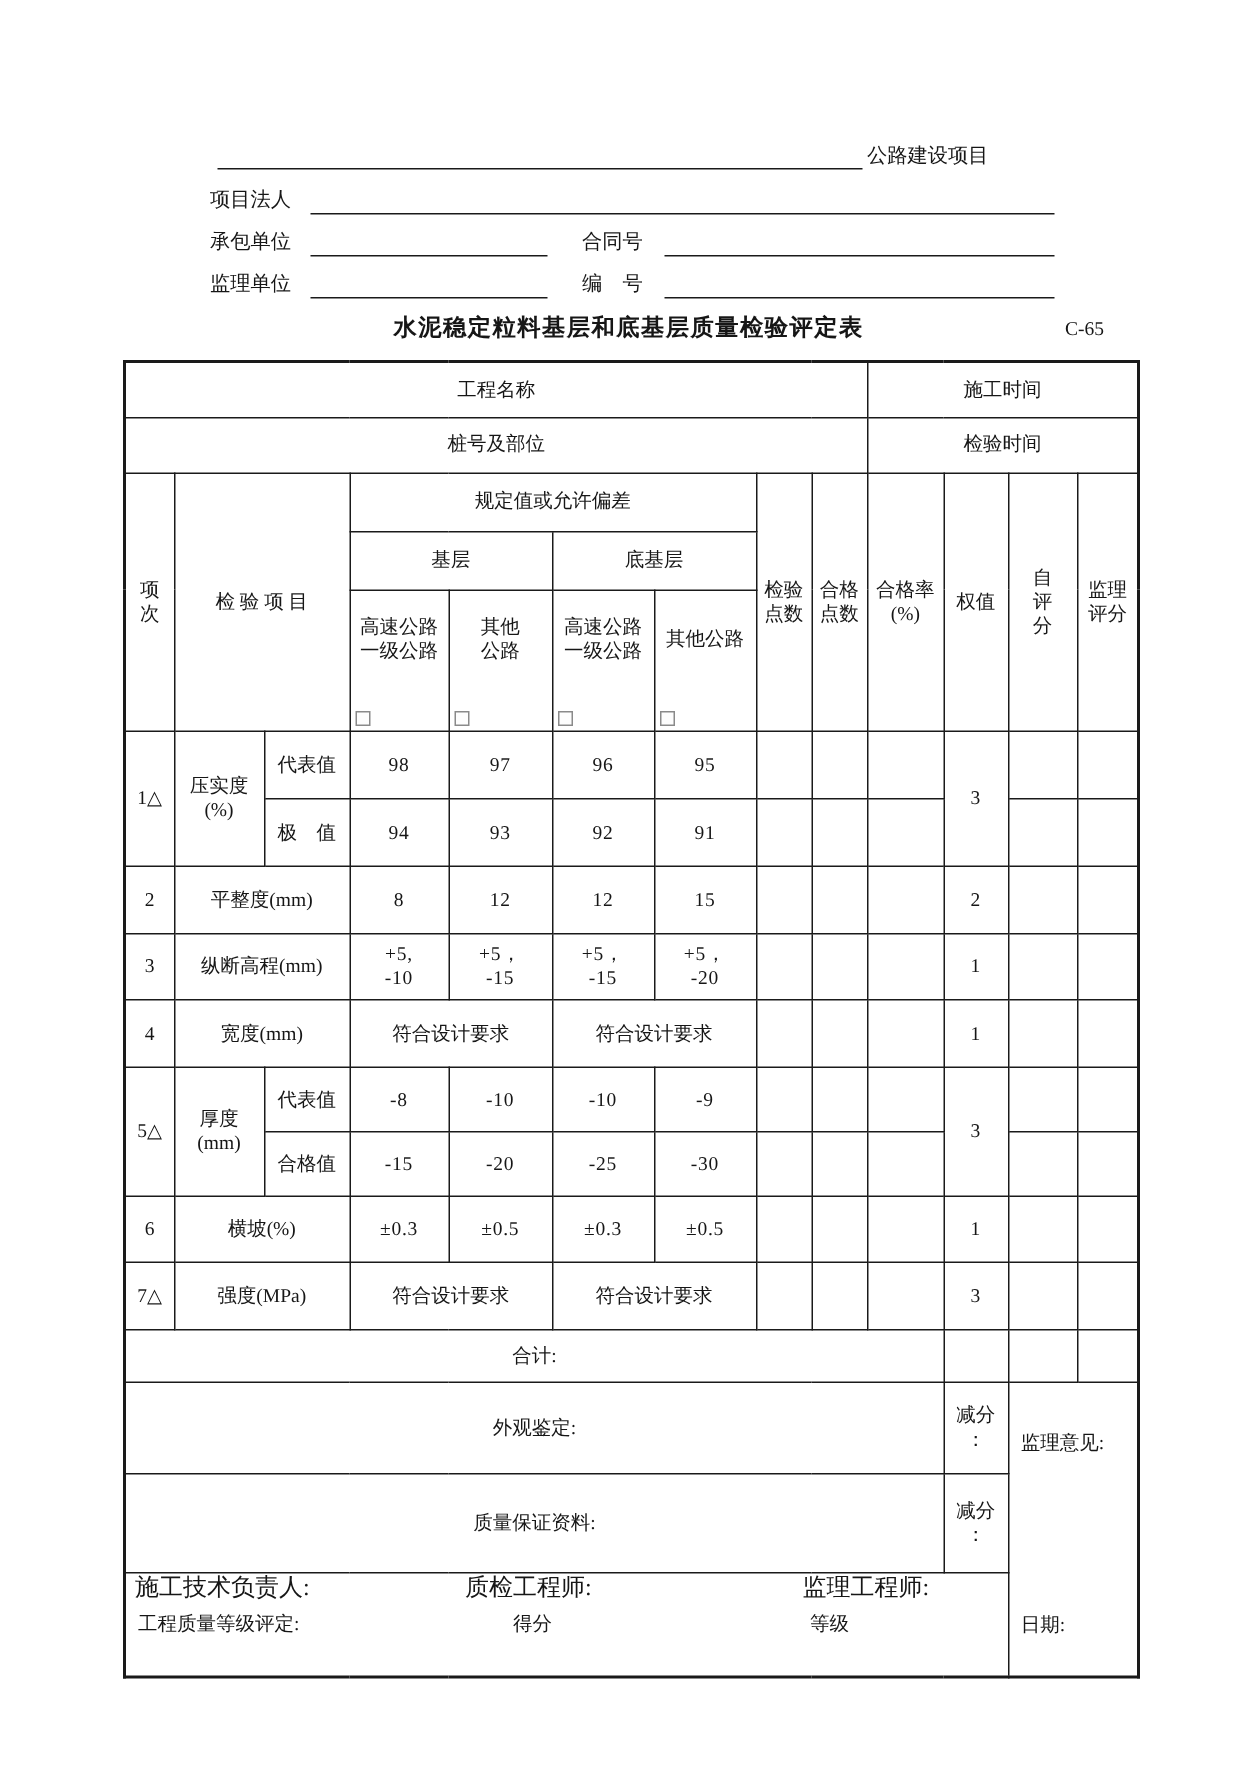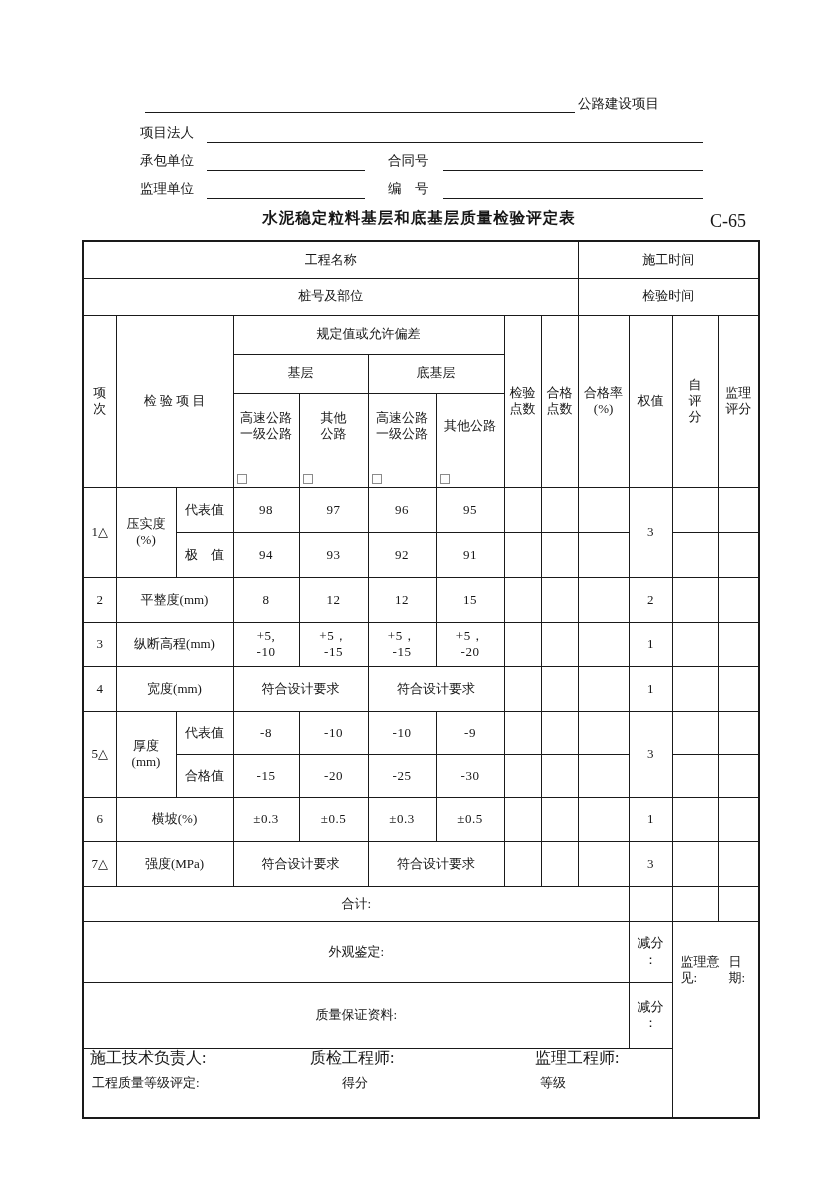--- a/index.html
+++ b/index.html
@@ -10,21 +10,21 @@
     background: #ffffff;
     color: #161616;
     font-family: "Liberation Serif", "DejaVu Serif", serif;
     overflow: hidden;
   }
   .abs { position: absolute; white-space: pre-line; }
   .lbl { font-size: 13.5px; }
   .blank { position: absolute; border-bottom: 1px solid #1a1a1a; height: 1px; }
   .title-row { position: absolute; left: 0; top: 208px; width: 838px; text-align: center;
     font-size: 15.5px; font-weight: bold; letter-spacing: 1px; }
-  .form-code { position: absolute; left: 710px; top: 211px; font-size: 18px; }
+  .form-code { position: absolute; left: 710px; top: 211px; font-size: 13px; }
 
   table.main {
     position: absolute; left: 82px; top: 240px;
     width: 676px; table-layout: fixed;
     border-collapse: collapse;
     border: 2px solid #1a1a1a;
   }
   table.main td {
     border: 1px solid #1a1a1a;
     font-size: 13px;
@@ -39,21 +39,21 @@
   td.num { font-size: 13px; letter-spacing: 0.5px; }
   td.ml { line-height: 1.15; }
   td.itemno-head { line-height: 2.9; }
   td.col-head { line-height: 1.9; }
   td.vert { line-height: 1.1; }
   td.hc { position: relative; vertical-align: top; }
   .spec-head { height: 100%; display: flex; align-items: center; justify-content: center;
     padding-bottom: 12px; line-height: 1.25; }
   .checkbox { position: absolute; left: 3px; bottom: 3px; width: 10px; height: 10px;
     border: 1px solid #8a8a8a; background: #fdfdfd; }
-  .opinion-box { height: 163px; display: flex; flex-direction: row;
+  .opinion-box { height: 163px; display: flex; flex-direction: column;
     justify-content: space-between; align-items: flex-start;
     padding: 16px 4px 10px 8px; text-align: left; }
   td.grade-row { position: relative; }
   .grade-pos { position: absolute; top: 50%; transform: translateY(-50%); white-space: nowrap; }
   .footer-lbl { position: absolute; top: 1048px; font-size: 16px; }
 </style>
 </head>
 <body>
 
 <div class="page">

